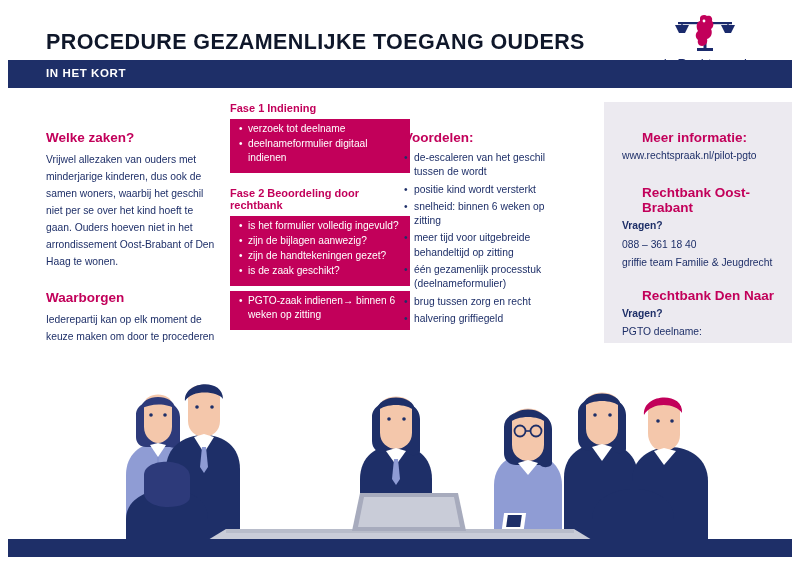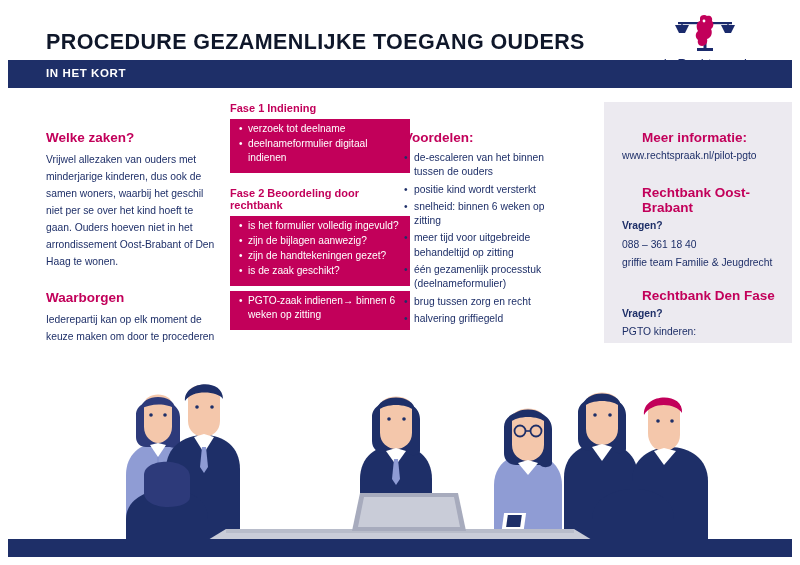--- a/index.html
+++ b/index.html
@@ -292,42 +292,42 @@
         <div class="magenta-box">
           <ul>
             <li>PGTO-zaak indienen→ binnen 6 weken op zitting</li>
           </ul>
         </div>
       </div>
 
       <div class="col col-3">
         <h2 class="sec">Voordelen:</h2>
         <ul class="plain">
-          <li>de-escaleren van het binnen tussen de ouders</li>
+          <li>de-escaleren van het geschil tussen de wordt</li>
           <li>positie kind wordt versterkt</li>
           <li>snelheid: binnen 6 weken op zitting</li>
           <li>meer tijd voor uitgebreide behandeltijd op zitting</li>
           <li>één gezamenlijk processtuk (deelnameformulier)</li>
           <li>brug tussen zorg en recht</li>
           <li>halvering griffiegeld</li>
         </ul>
       </div>
 
       <div class="col col-4">
         <h2 class="sec">Meer informatie:</h2>
         <p class="info-line">www.rechtspraak.nl/pilot-pgto</p>
 
         <h2 class="sec gap-lg" style="margin-top:22px;">Rechtbank Oost-Brabant</h2>
         <p class="info-line bold">Vragen?</p>
         <p class="info-line">088 – 361 18 40</p>
         <p class="info-line">griffie team Familie &amp; Jeugdrecht</p>
 
-        <h2 class="sec" style="margin-top:18px;">Rechtbank Den Fase</h2>
+        <h2 class="sec" style="margin-top:18px;">Rechtbank Den Naar</h2>
         <p class="info-line bold">Vragen?</p>
-        <p class="info-line">PGTO kinderen:</p>
+        <p class="info-line">PGTO deelname:</p>
         <p class="info-line">pgto.rb-dh@rechtspraak.nl</p>
       </div>
     </div>
 
     <div class="illus">
       <svg width="784" height="214" viewBox="0 0 784 214" xmlns="http://www.w3.org/2000/svg">
 
         <rect x="0" y="0" width="784" height="214" fill="#ffffff"></rect>
 
         <g>

